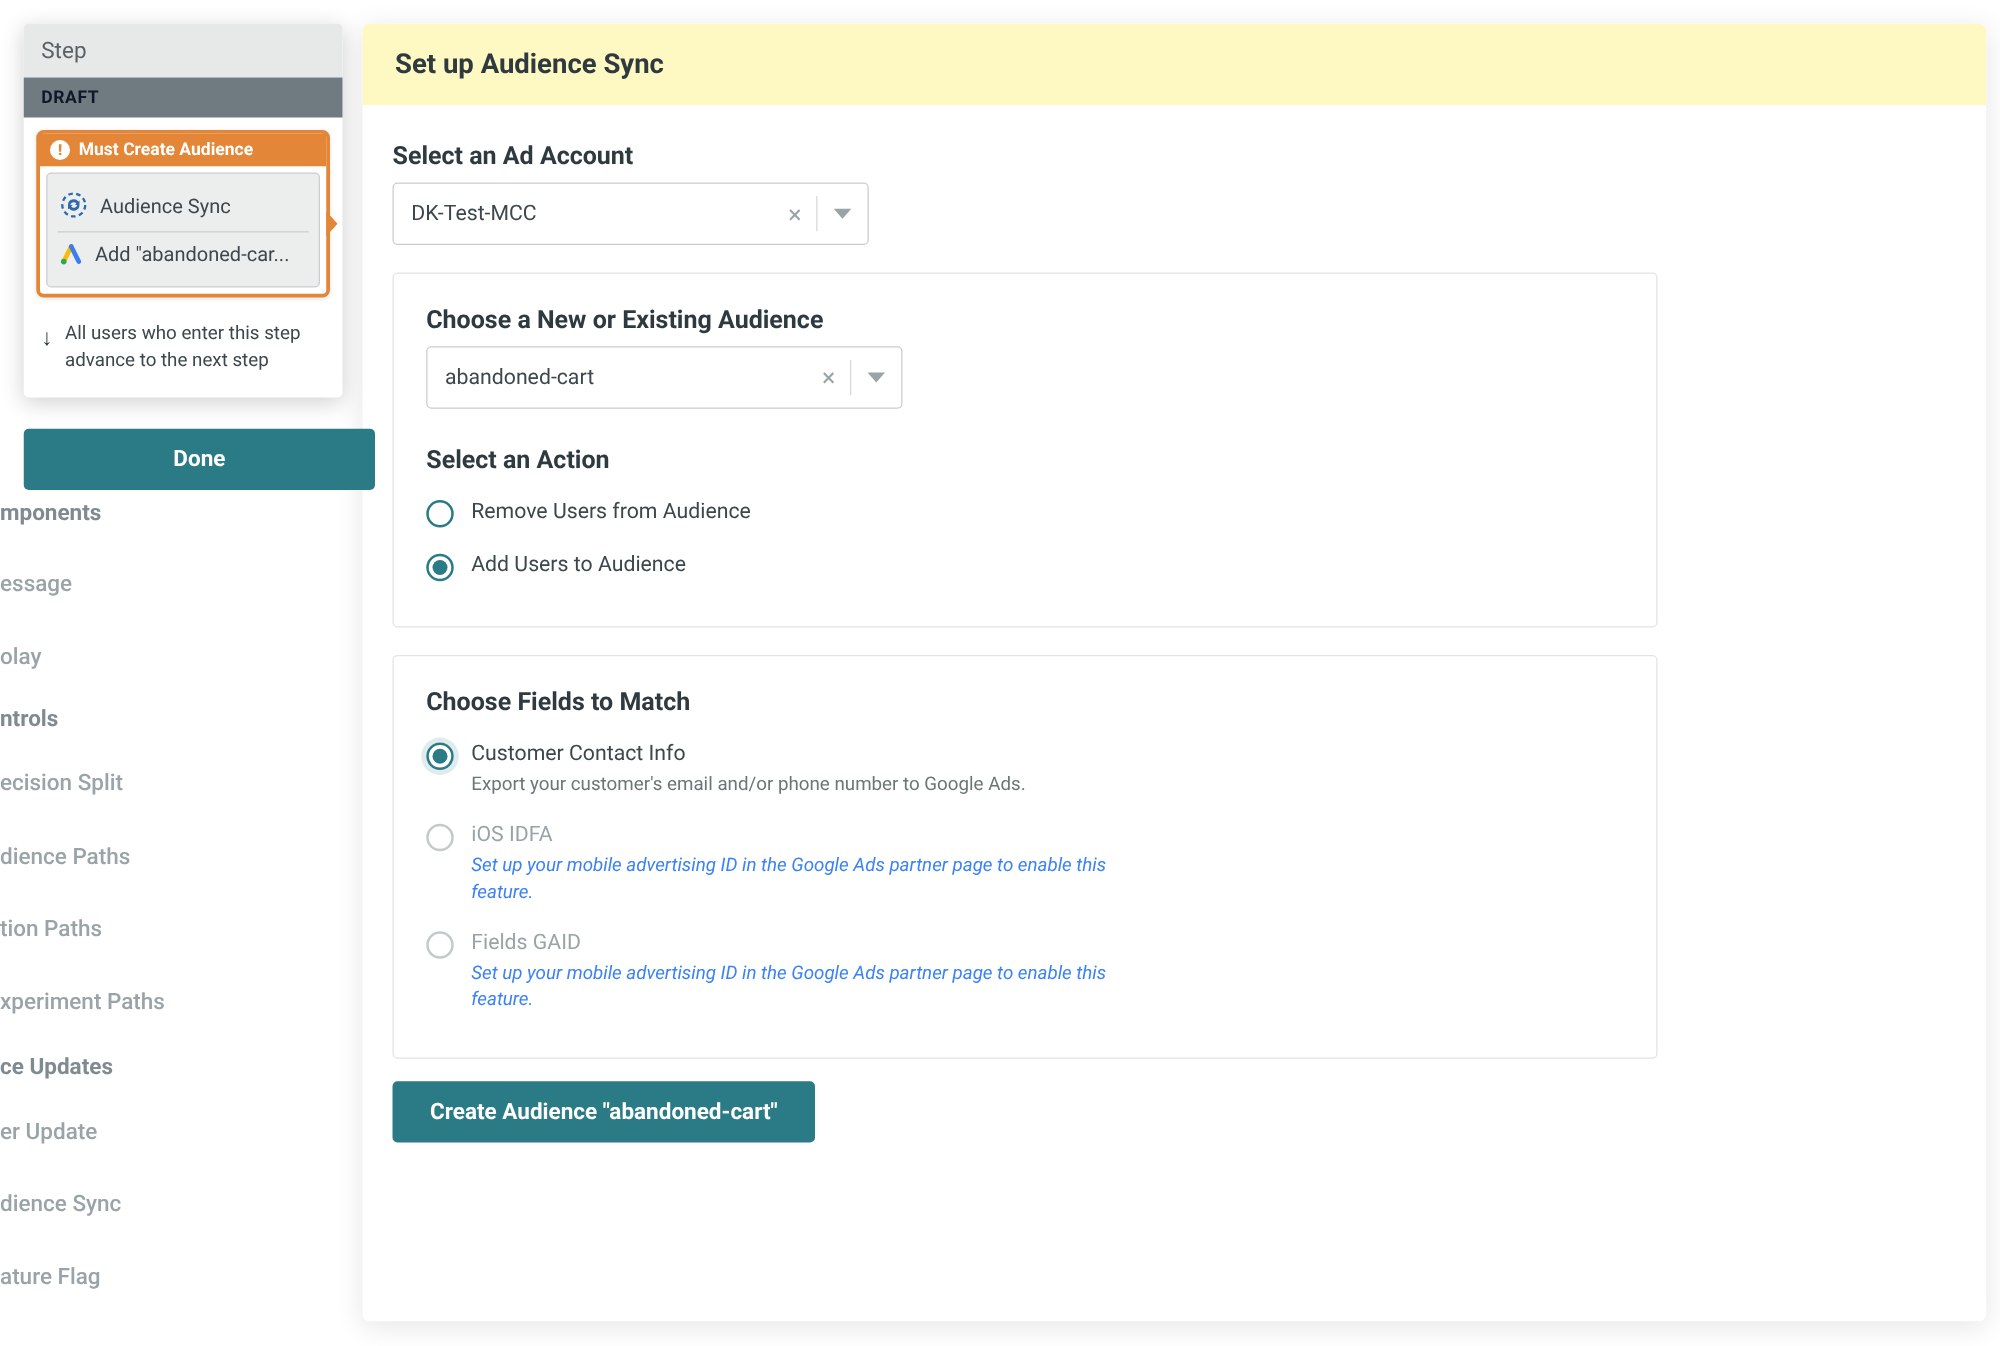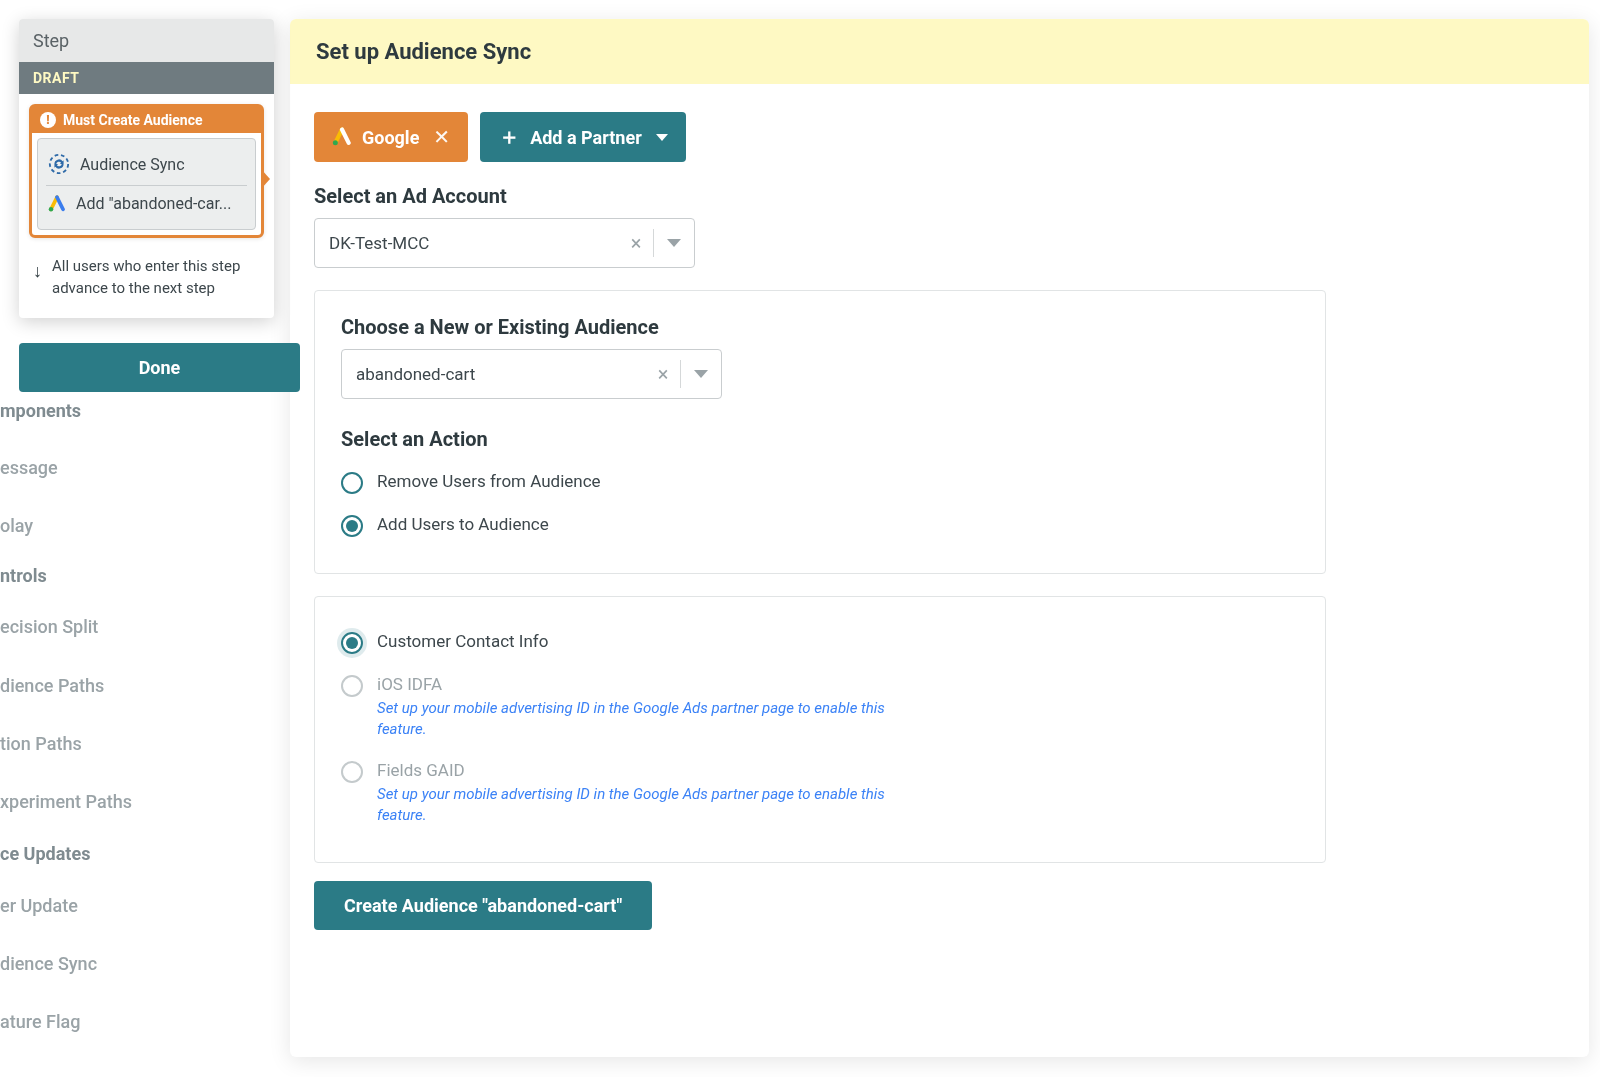--- a/index.html
+++ b/index.html
@@ -39,21 +39,21 @@
   }
   .step-header {
     background: #e7e8e8;
     padding: 11px 14px;
     font-size: 18px;
     color: #5a6266;
     border-radius: 4px 4px 0 0;
   }
   .step-draft {
     background: #6f7b80;
-    color: #fef9c3;
+    color: #0f172a;
     font-weight: 700;
     font-size: 14px;
     padding: 8px 14px;
     letter-spacing: 0.5px;
   }
   .step-card {
     margin: 10px 10px 6px 10px;
     border: 3px solid #e38638;
     border-radius: 6px;
     background: #fff;
@@ -307,36 +307,20 @@
     <span>All users who enter this step advance to the next step</span>
   </div>
 </div>
 
 <div class="done-btn">Done</div>
 
 <div class="main-panel">
   <div class="main-header">Set up Audience Sync</div>
   <div class="main-body">
 
-    <div class="chip-row">
-      <div class="chip chip-google">
-        <svg class="google-logo" viewBox="0 0 24 24">
-          <path d="M12 3 L4 19" stroke="#f9bc05" stroke-width="5" stroke-linecap="round"></path>
-          <path d="M12 3 L20 19" stroke="#ffffff" stroke-width="5" stroke-linecap="round"></path>
-          <circle cx="4" cy="19" r="3" fill="#2fa84f"></circle>
-        </svg>
-        <span>Google</span>
-        <span class="x">✕</span>
-      </div>
-      <div class="chip chip-add">
-        <span class="plus">＋</span>
-        <span>Add a Partner</span>
-        <span class="caret"></span>
-      </div>
-    </div>
 
     <div class="section-label">Select an Ad Account</div>
     <div class="select-box">
       <div class="sel-text">DK-Test-MCC</div>
       <div class="sel-clear">×</div>
       <div class="sel-divider"></div>
       <div class="sel-caret">
           <div class="tri"></div>
         </div>
     </div>
@@ -362,25 +346,27 @@
           </div>
           <div class="radio-row">
             <div class="radio checked"></div>
             <div class="radio-text">Add Users to Audience</div>
           </div>
         </div>
     </div>
 
     
     <div class="box">
+      <div class="section-label">Choose Fields to Match</div>
       <div id="fields-radios">
           <div class="radio-row">
             <div class="radio checked focused"></div>
             <div>
               <div class="radio-text">Customer Contact Info</div>
+              <div class="radio-desc">Export your customer's email and/or phone number to Google Ads.</div>
             </div>
           </div>
           <div class="radio-row">
             <div class="radio disabled"></div>
             <div>
               <div class="radio-text disabled">iOS IDFA</div>
               <div class="radio-desc disabled">Set up your mobile advertising ID in the Google Ads partner page to enable this feature.</div>
             </div>
           </div>
           <div class="radio-row">

